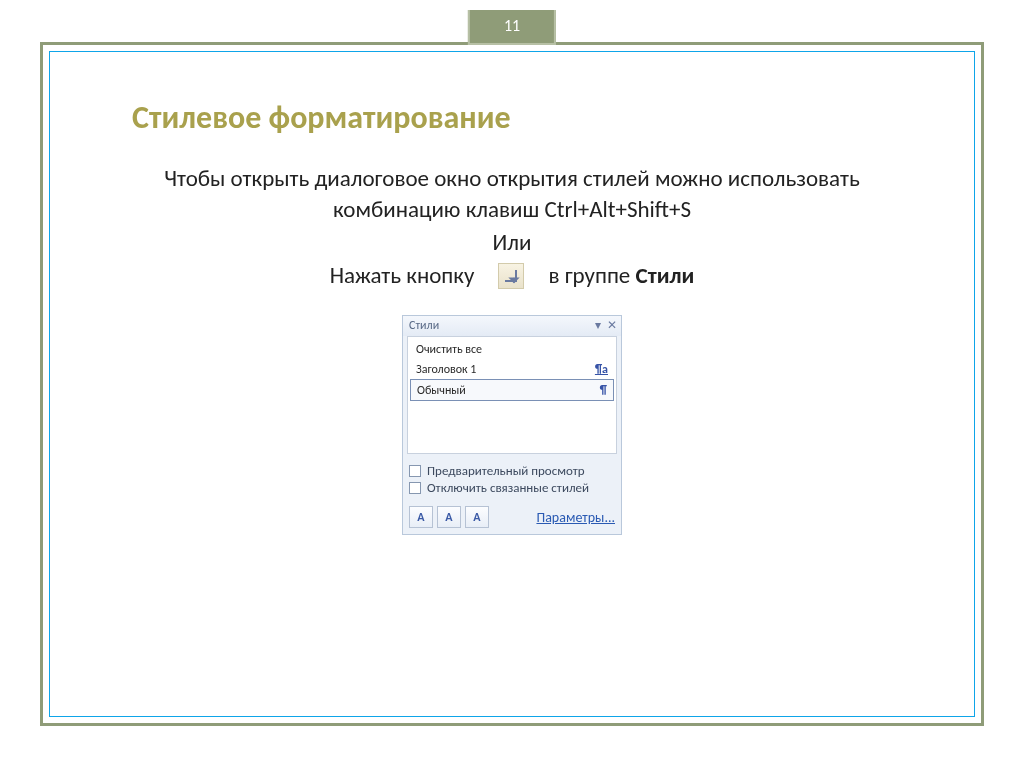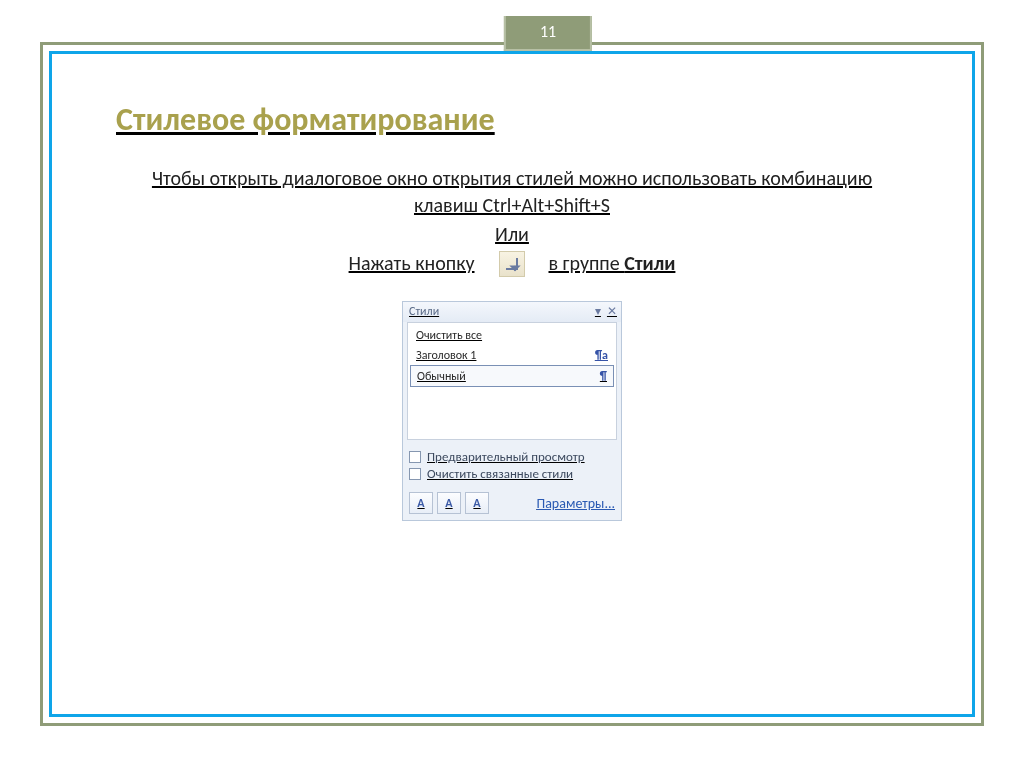--- a/index.html
+++ b/index.html
@@ -6,58 +6,56 @@
   body {
     width: 1024px;
     height: 768px;
     background: #fff;
     font-family: "Calibri", "Arial", sans-serif;
     position: relative;
     overflow: hidden;
   }
   .page-number-tab {
     position: absolute;
-    top: 16px;
+    top: 10px;
     left: 50%;
     transform: translateX(-50%);
     background: #8f9c78;
     color: #fff;
     font-size: 16px;
     padding: 6px 34px 8px;
     border: 2px solid #b7c0a5;
     border-top: none;
     z-index: 10;
-    margin-left: 36px;
   }
   .outer-frame {
     position: absolute;
     top: 42px;
     left: 40px;
     right: 40px;
     bottom: 42px;
     border: 3px solid #8f9c78;
     padding: 6px;
   }
   .inner-frame {
     width: 100%;
     height: 100%;
-    border: 3px solid #0ea5e9;
-    padding: 46px 30px 20px;
+    border: 1px solid #0ea5e9;
+    padding: 46px 48px 20px;
     position: relative;
-    text-decoration: underline;
   }
   .title {
     color: #a9a14d;
     font-size: 32px;
     font-weight: bold;
     margin: 0 0 26px 34px;
   }
   .body-text {
     color: #222;
-    font-size: 20px;
+    font-size: 23px;
     line-height: 1.35;
     text-align: center;
     width: 750px;
     margin: 0 auto;
   }
   .body-text p { margin-bottom: 2px; }
   .inline-row {
     display: flex;
     align-items: center;
     justify-content: center;
@@ -226,21 +224,21 @@
         </div>
       </div>
 
       <div class="pane-options">
         <div class="chk-row">
           <span class="chk"></span>
           <span>Предварительный просмотр</span>
         </div>
         <div class="chk-row">
           <span class="chk"></span>
-          <span>Очистить связанные стили</span>
+          <span>Отключить связанные стилей</span>
         </div>
       </div>
 
       <div class="pane-footer">
         <div class="footer-btns">
           <span class="f-btn">A</span>
           <span class="f-btn">A</span>
           <span class="f-btn">A</span>
         </div>
         <span class="params-link">Параметры...</span>

